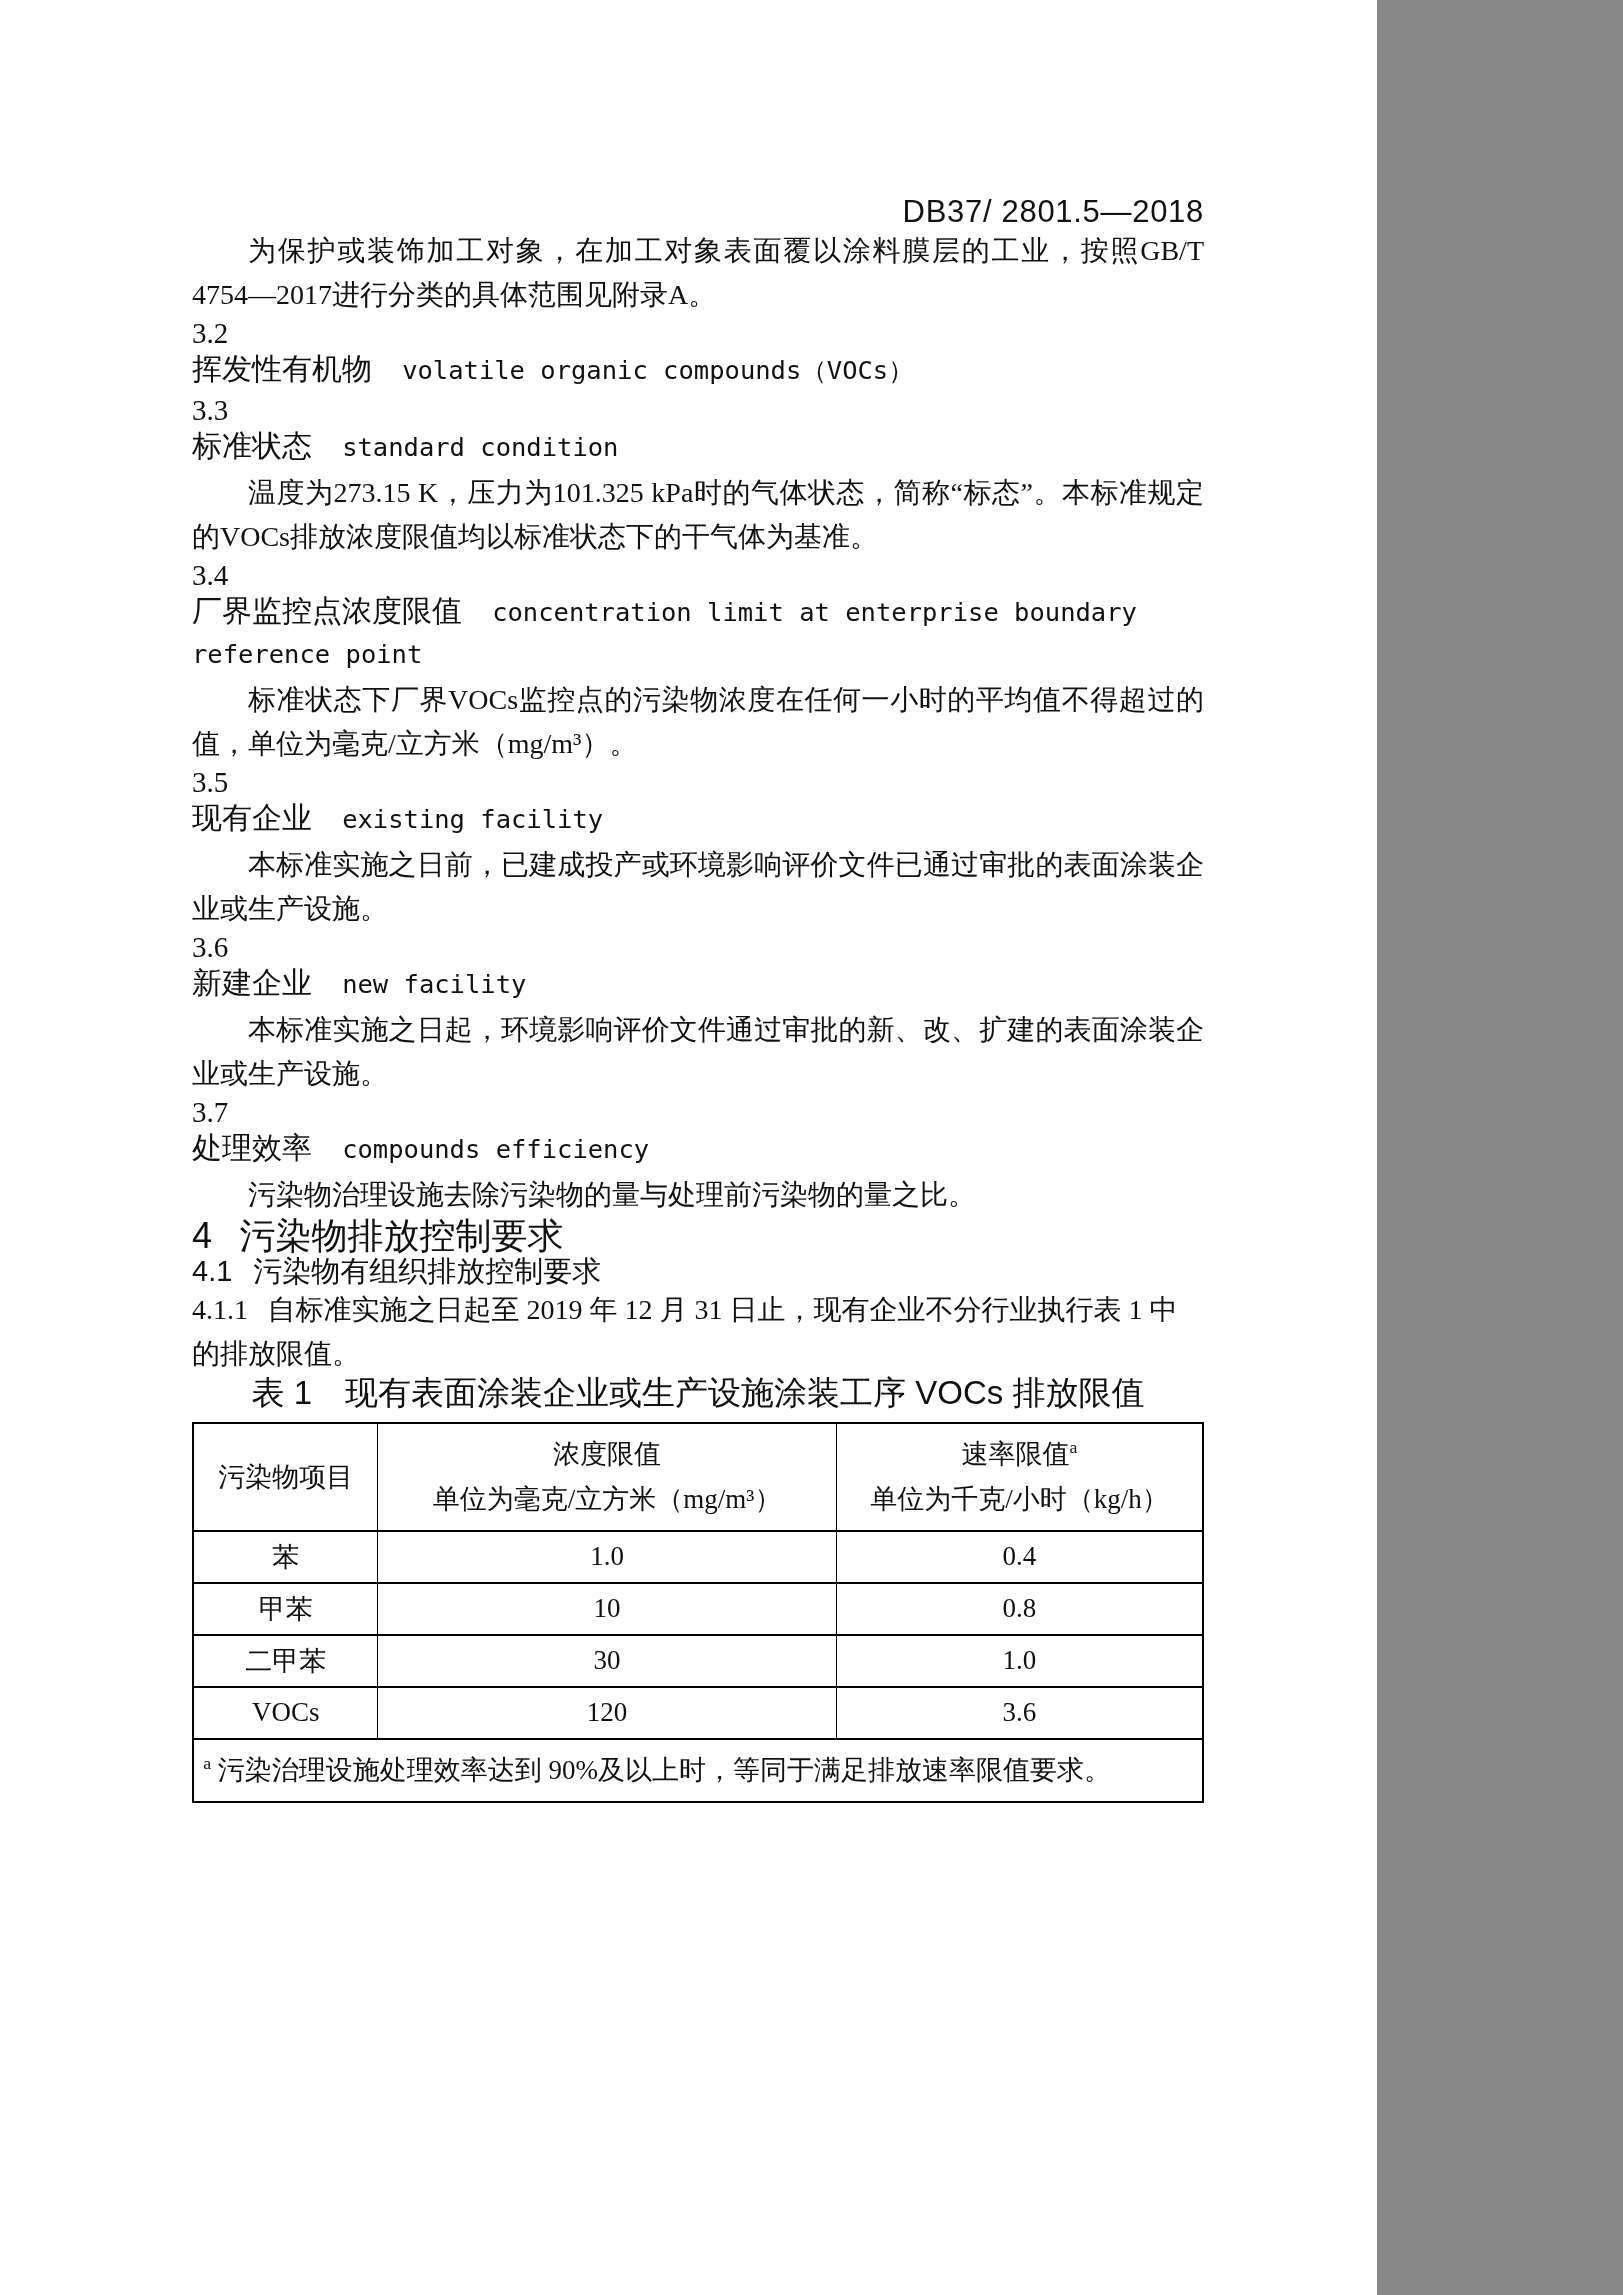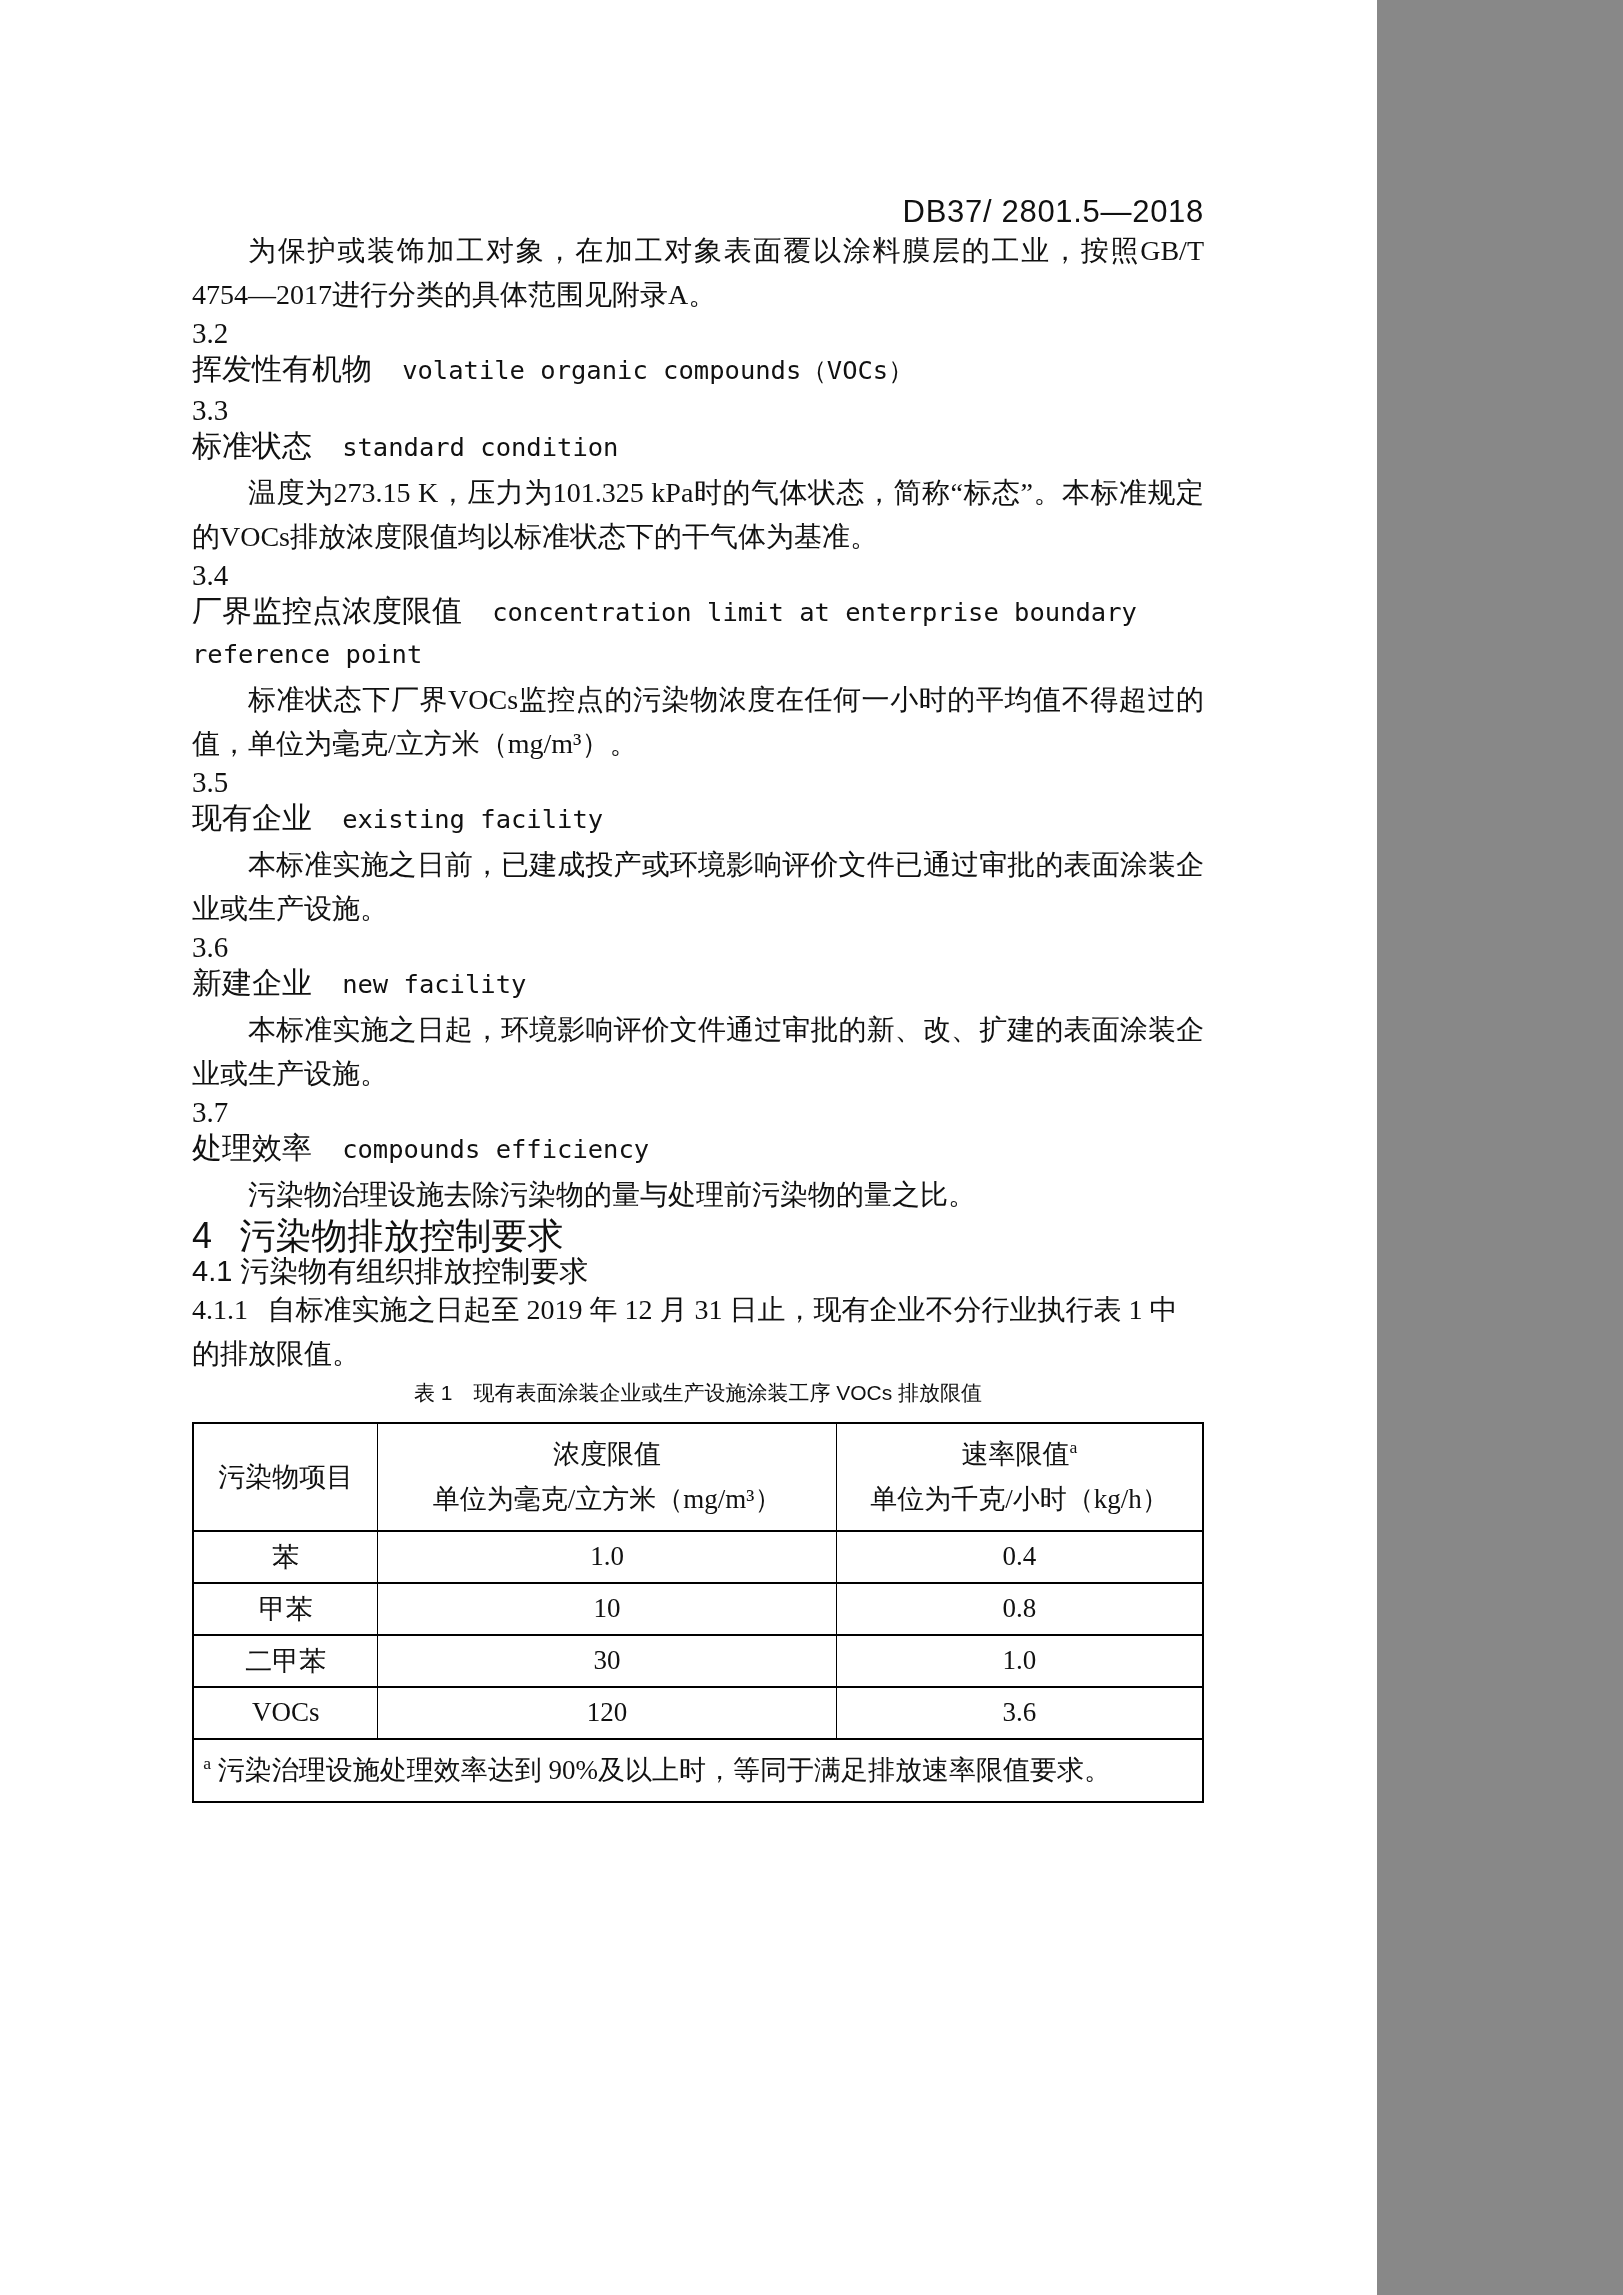--- a/index.html
+++ b/index.html
@@ -53,30 +53,30 @@
     margin-top:37px;
     font-family:"Liberation Sans","DejaVu Sans",sans-serif;
     font-weight:bold; font-size:36px; line-height:37px;
   }
   .h4 .h-num { margin-right:27.5px; }
   .h41 {
     margin-top:55px;
     font-family:"Liberation Sans","DejaVu Sans",sans-serif;
     font-weight:bold; font-size:29px; line-height:34px;
   }
-  .h41 .h-num { margin-right:8px; }
+  .h41 .h-num { margin-right:21px; }
 
   .p411 { margin-top:26px; font-size:28px; line-height:44px; }
   .p411 .c-num { margin-right:19.6px; }
 
   .tbl-caption {
     margin-top:21px;
     text-align:center;
     font-family:"Liberation Sans","DejaVu Sans",sans-serif;
-    font-weight:bold; font-size:21px; line-height:34px;
+    font-weight:bold; font-size:33px; line-height:34px;
   }
 
   table.limits {
     margin-top:11.8px;
     width:100%;
     border-collapse:collapse;
     table-layout:fixed;
     font-size:27px;
     border:2.6px solid #000;
     padding-left:46px;

